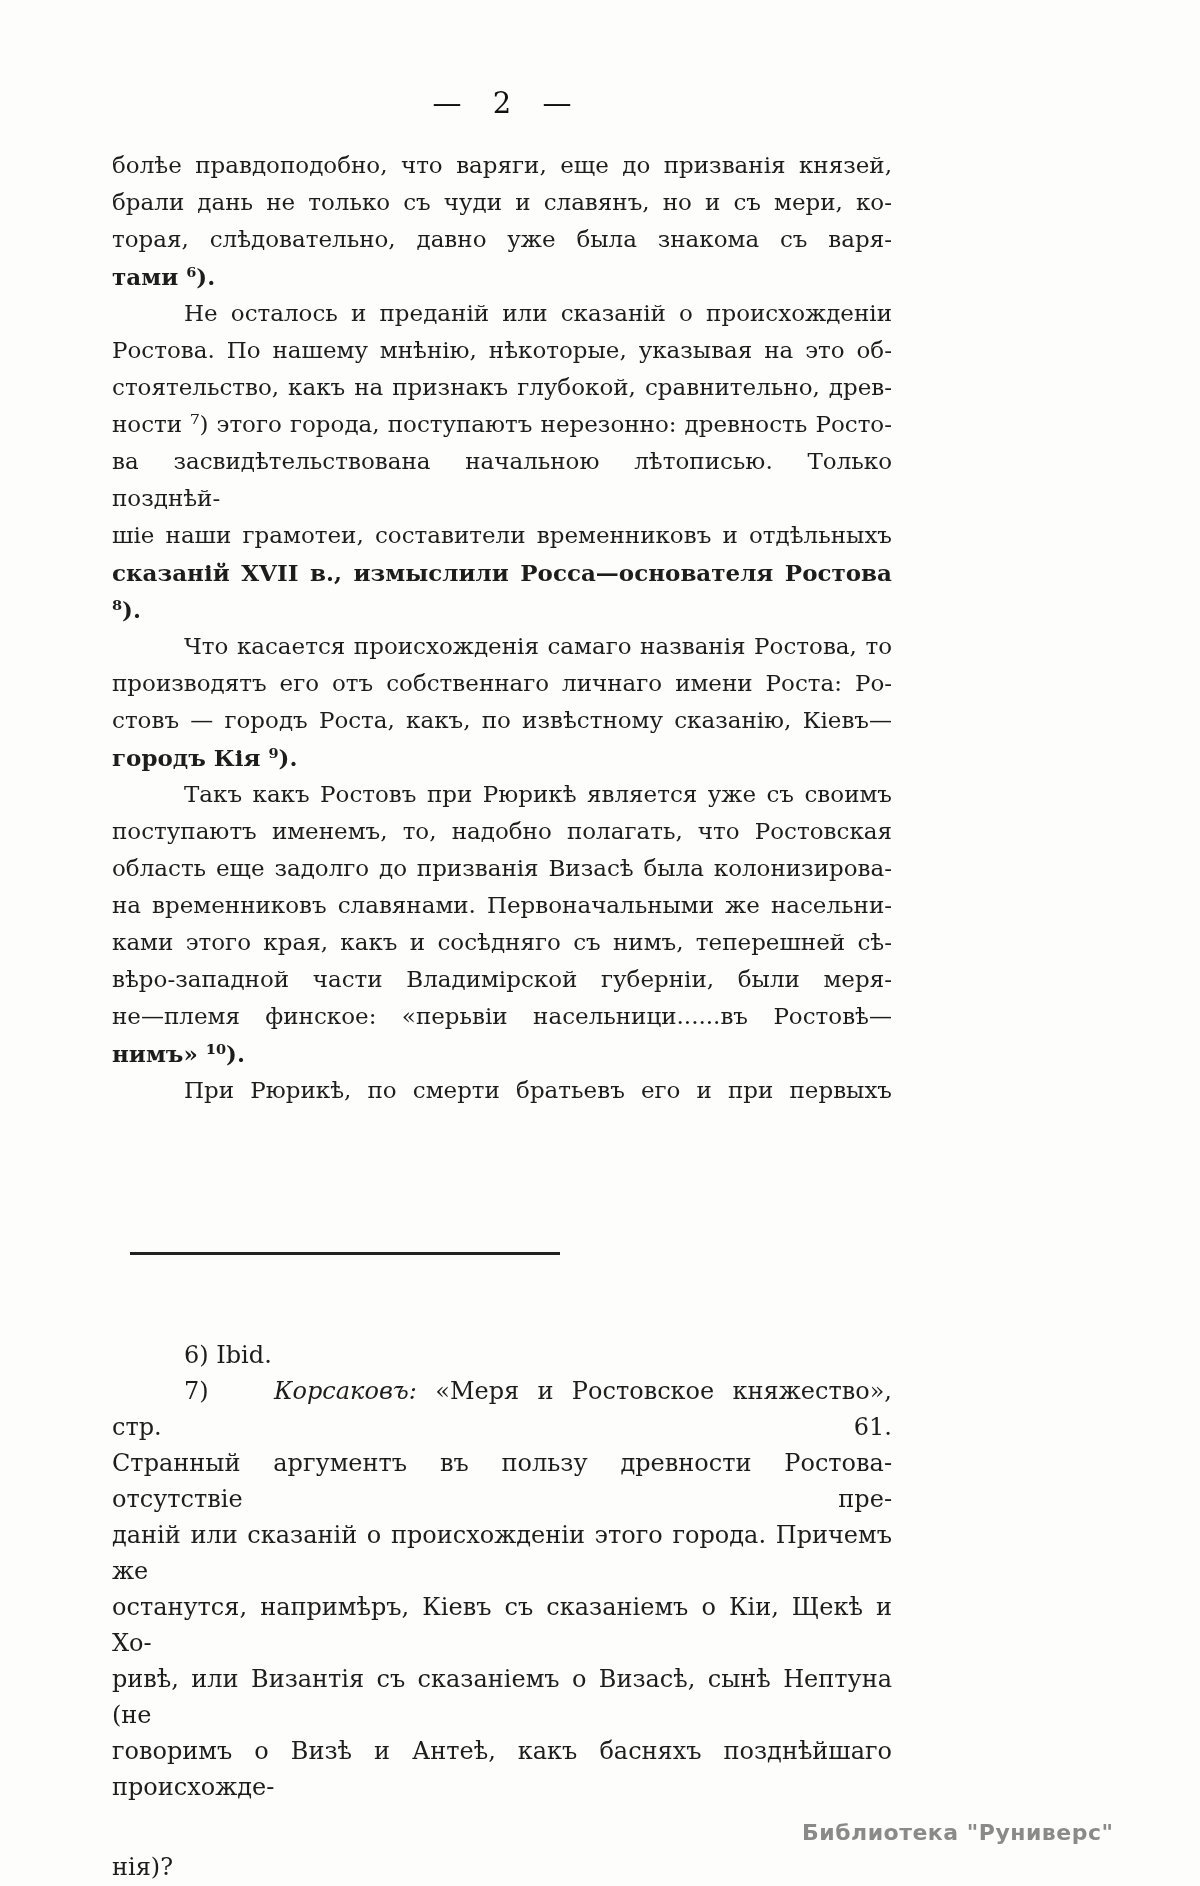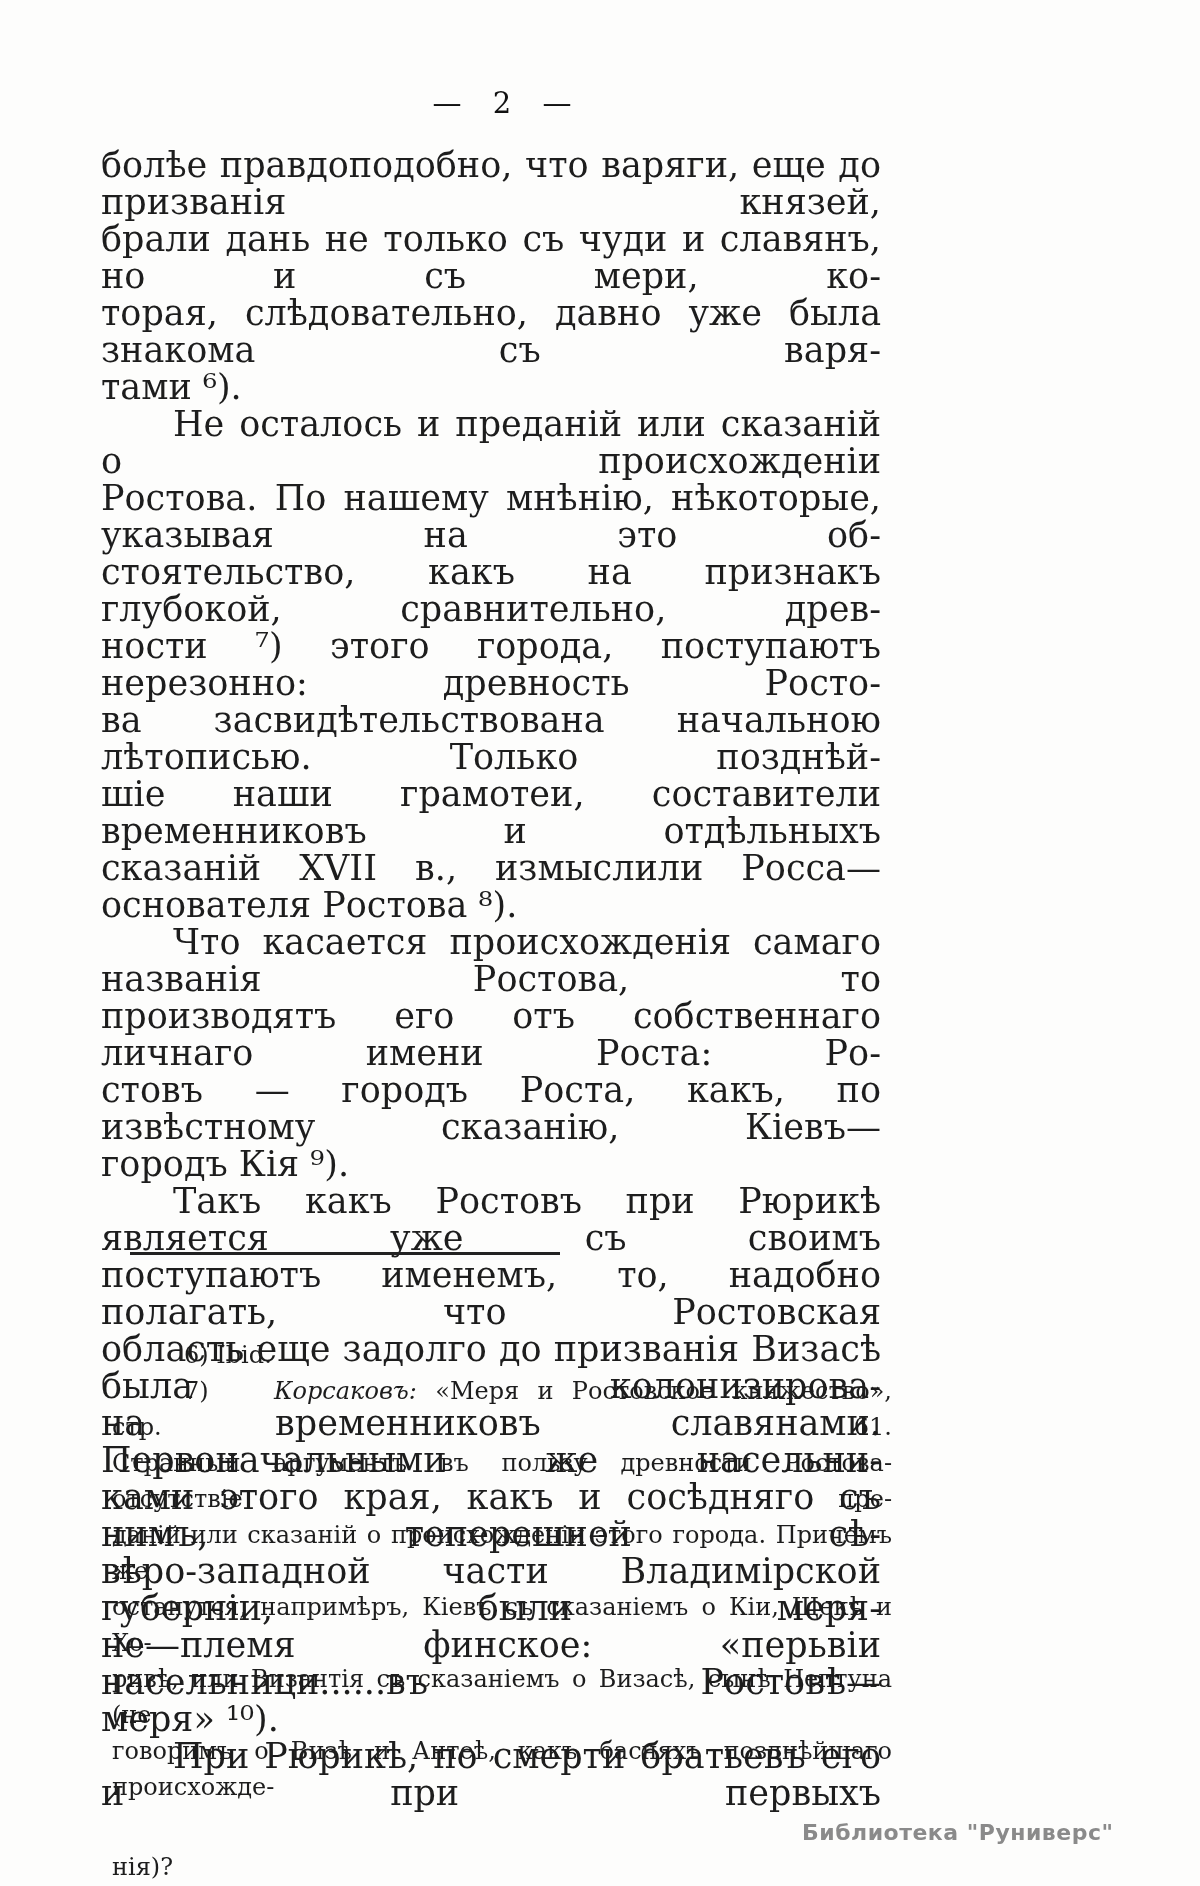--- a/index.html
+++ b/index.html
@@ -18,31 +18,31 @@
     left: 112px;
     width: 780px;
     text-align: center;
     font-size: 29px;
     word-spacing: 22px;
     color: #111;
   }
   .text-block {
     position: absolute;
     top: 147px;
-    left: 101px;
+    left: 112px;
     width: 780px;
-    font-size: 35px;
+    font-size: 23px;
     line-height: 37px;
   }
   .line {
     text-align: justify;
     text-align-last: justify;
     white-space: normal;
   }
-  .line.last { text-align-last: left; }
+  .line.last { text-align-last: left; font-weight: bold; }
   .line.indent { text-indent: 72px; }
   .footnote-rule {
     position: absolute;
     top: 1252px;
     left: 130px;
     width: 430px;
     height: 3px;
     background: #222;
   }
   .footnotes {
@@ -105,21 +105,21 @@
     </div>
 
     <div class="para">
       <div class="line indent">Такъ какъ Ростовъ при Рюрикѣ является уже съ своимъ</div>
       <div class="line">поступаютъ именемъ, то, надобно полагать, что Ростовская</div>
       <div class="line">область еще задолго до призванія Визасѣ была колонизирова-</div>
       <div class="line">на временниковъ славянами. Первоначальными же насельни-</div>
       <div class="line">ками этого края, какъ и сосѣдняго съ нимъ, теперешней сѣ-</div>
       <div class="line">вѣро-западной части Владимірской губерніи, были меря-</div>
       <div class="line">не—племя финское: «перьвіи насельници......въ Ростовѣ—</div>
-      <div class="line last">меря» ¹⁰).</div>
+      <div class="line last">нимъ» ¹⁰).</div>
     </div>
 
     <div class="para">
       <div class="line indent">При Рюрикѣ, по смерти братьевъ его и при первыхъ</div>
 
     </div>
 
   </div>
 
   <div class="footnote-rule"></div>

